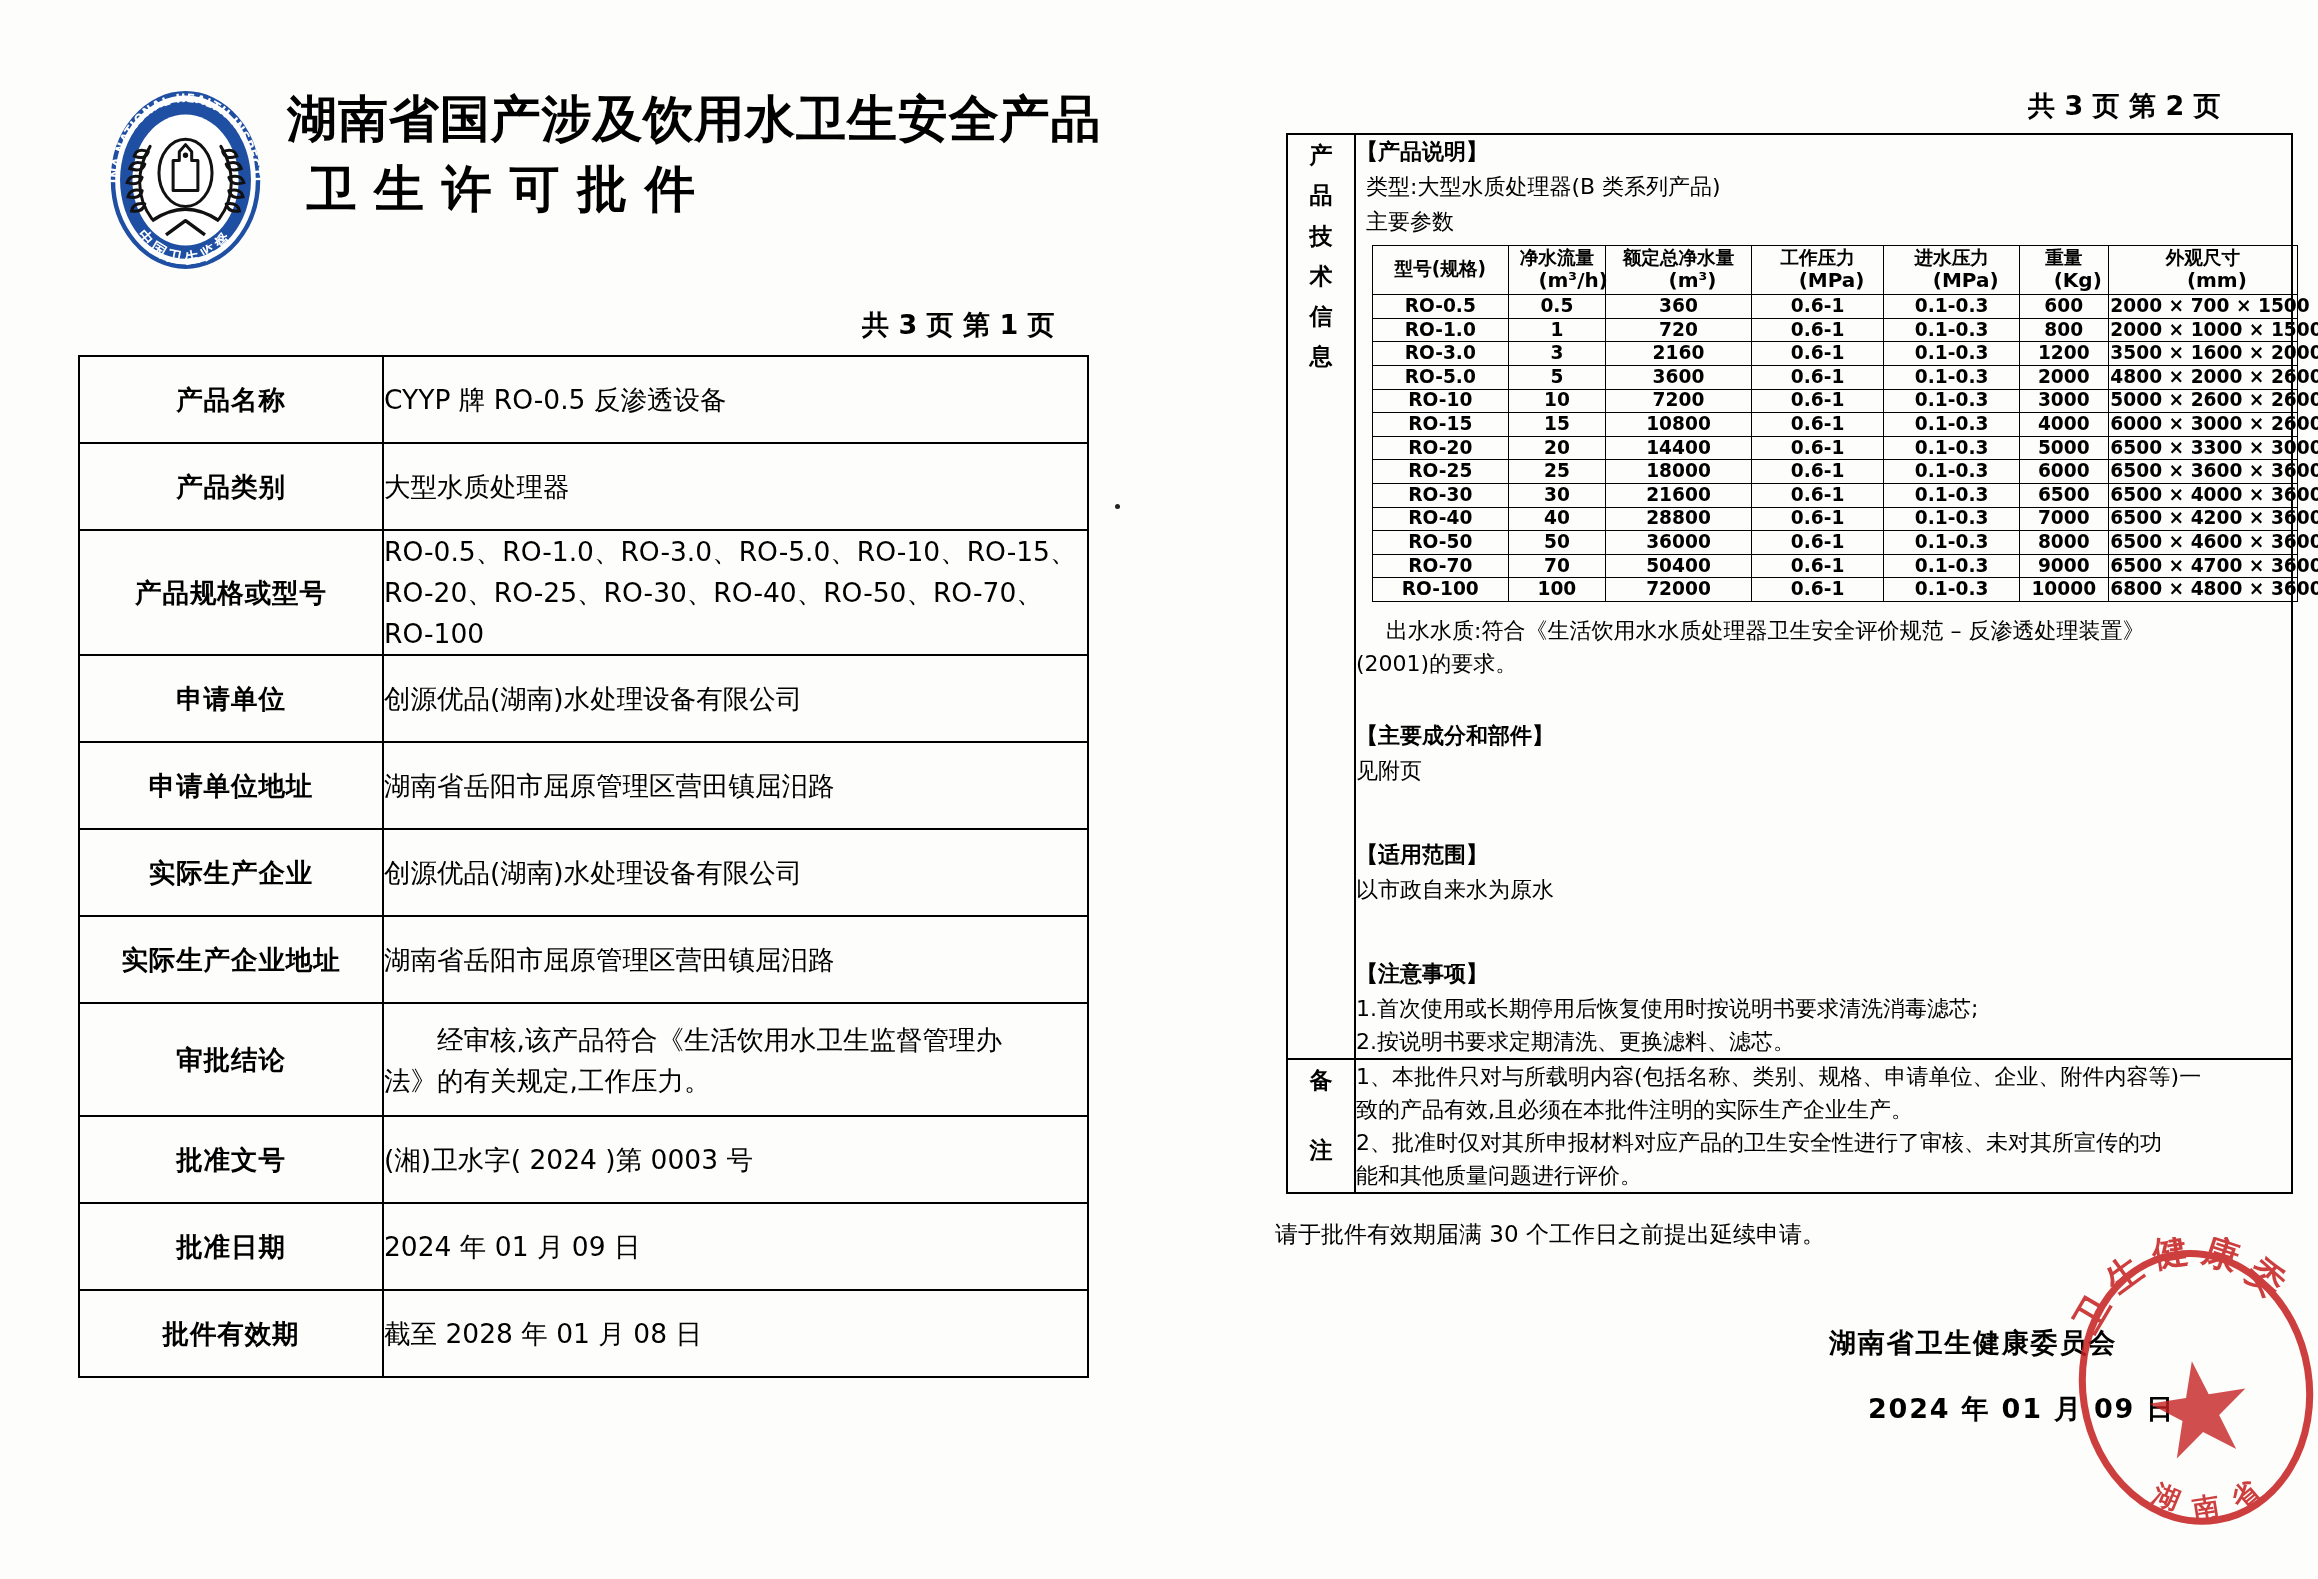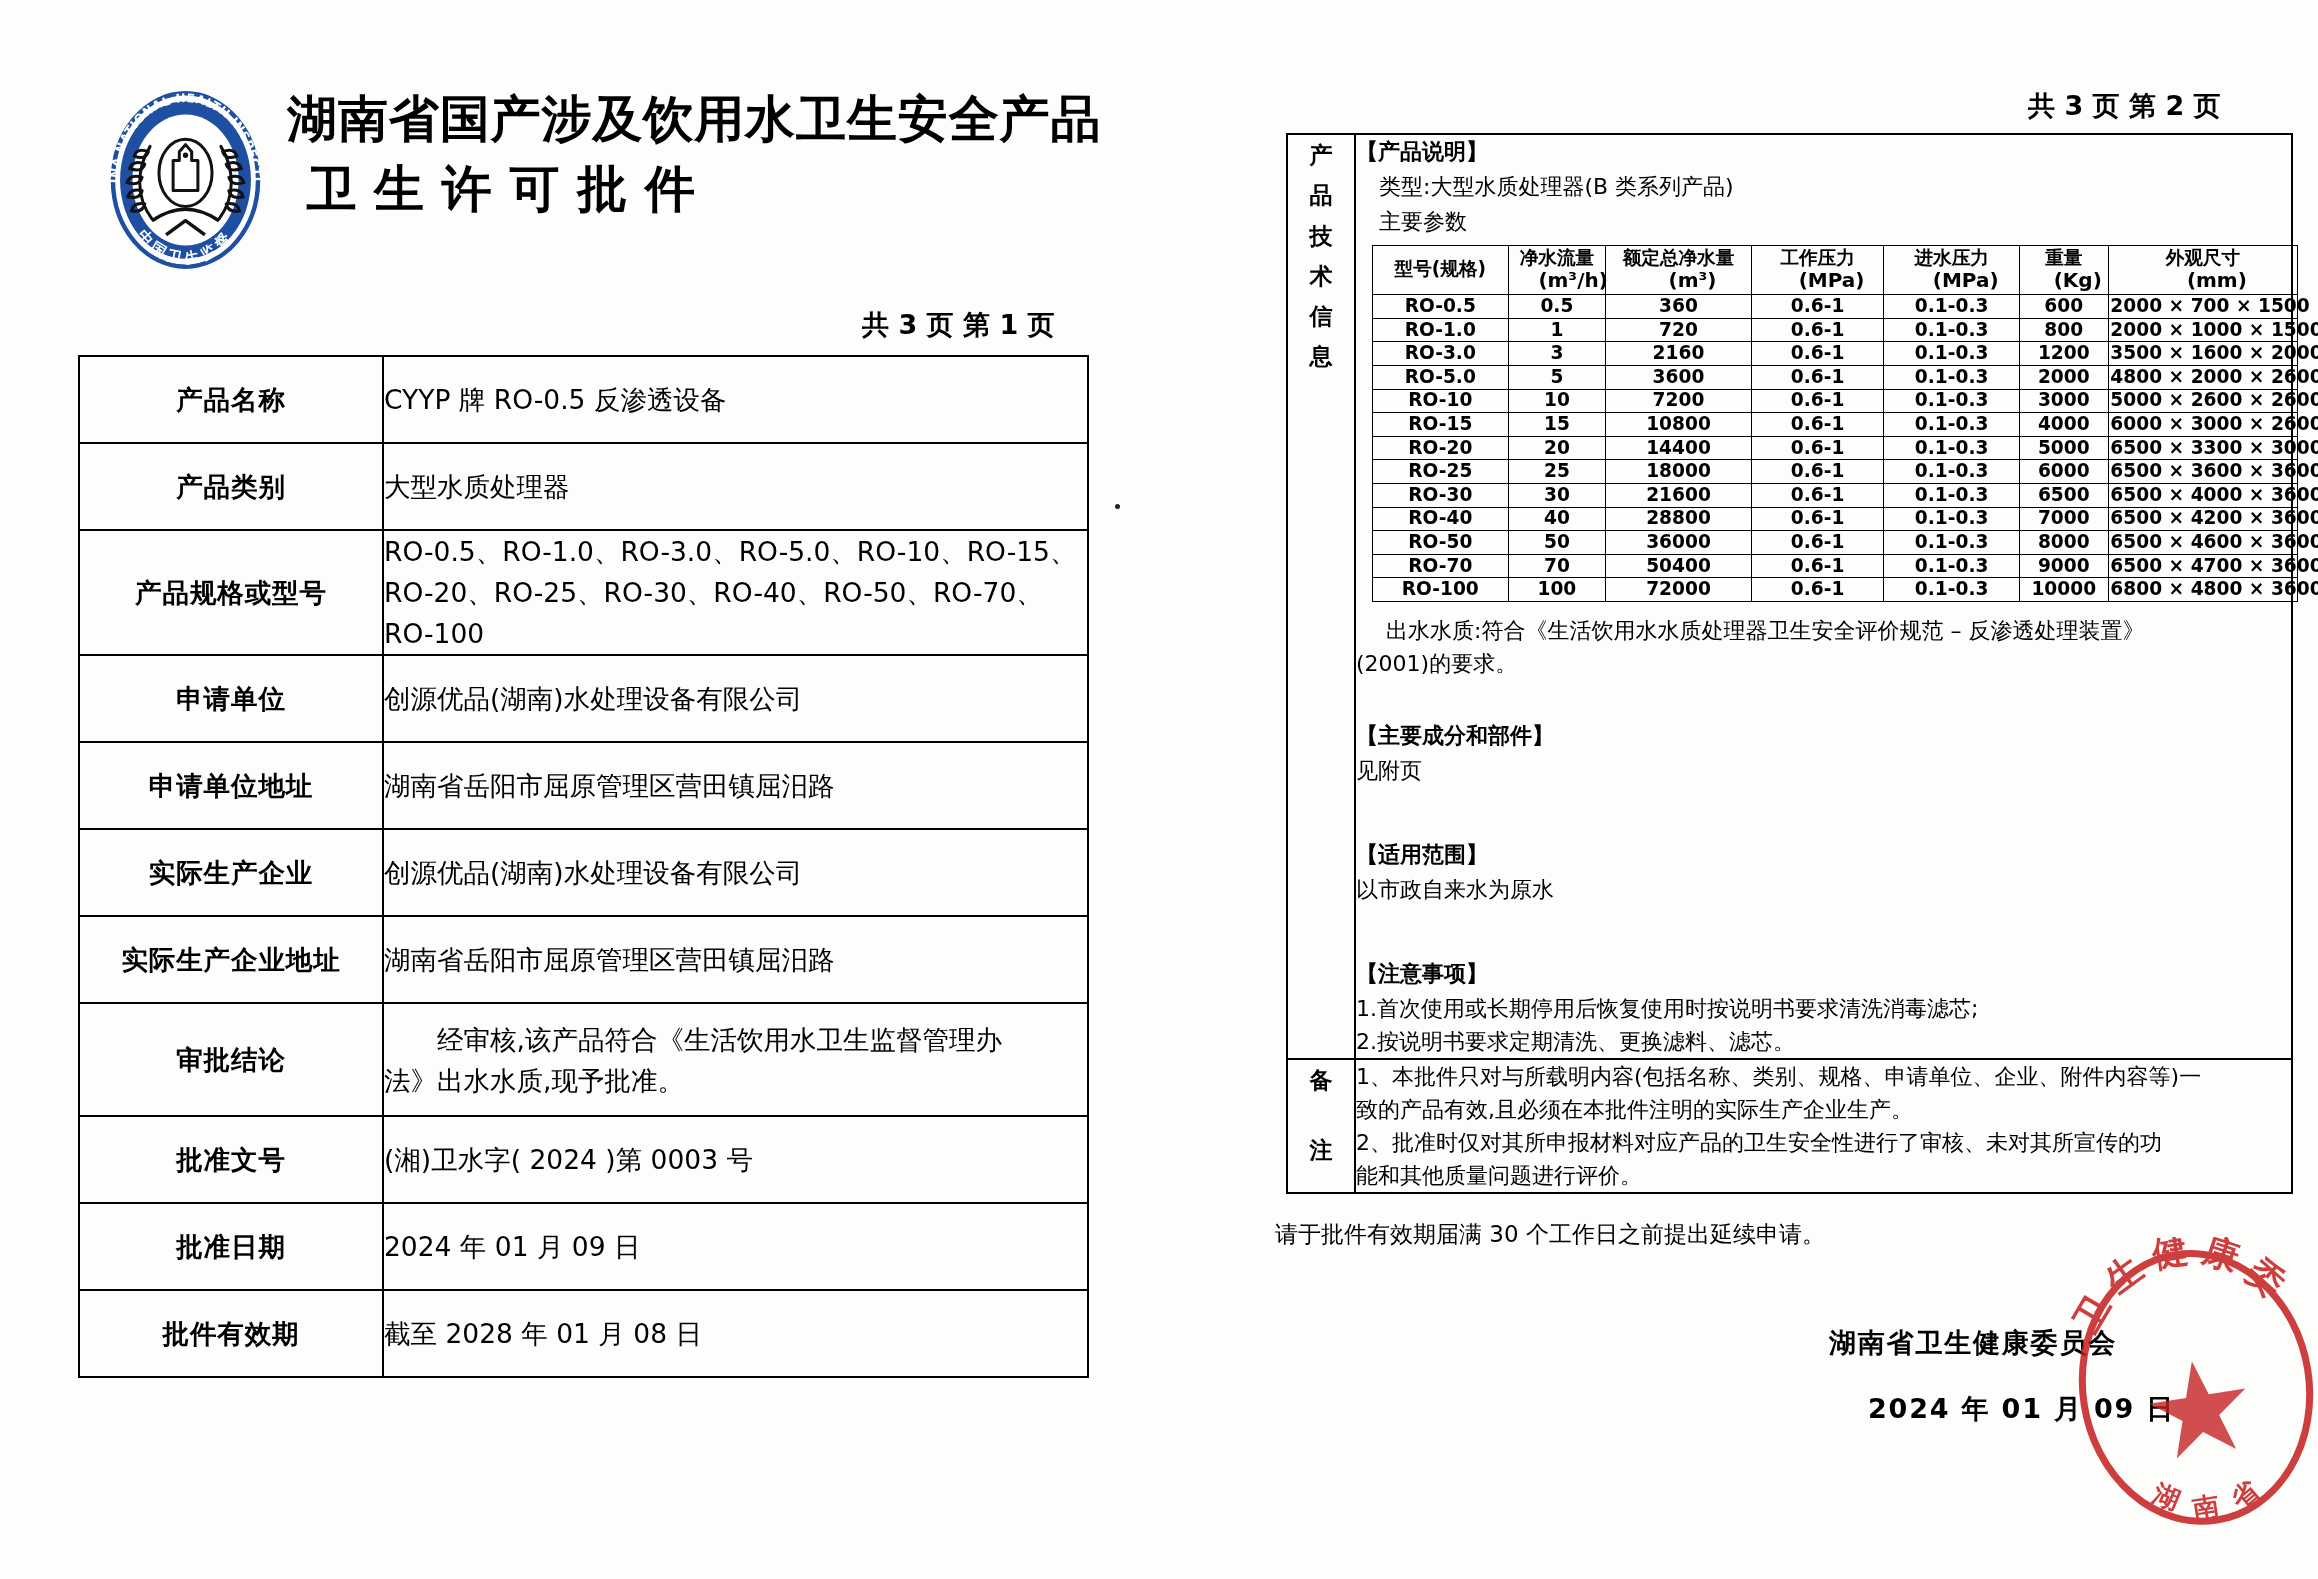--- a/index.html
+++ b/index.html
@@ -180,21 +180,21 @@
     line-height: 1.5;
   }
 
   .sec-head {
     font-weight: 700;
     font-size: 22px;
     margin: 0 0 1.8px 0;
   }
   .sec-sub {
     margin: 0 0 1.8px 0;
-    padding-left: 23px;
+    padding-left: 10px;
     font-size: 22px;
   }
   .plain-line { margin: 0; font-size: 22px; }
   .indent-line { margin: 0; text-indent: 30px; font-size: 22px; }
   .gap-sm { height: 12.4px; }
   .gap-md { height: 39px; }
   .gap-lg { height: 51px; }
 
   
   table.spec-table {
@@ -363,21 +363,21 @@
           <td class="val">创源优品(湖南)水处理设备有限公司</td>
         </tr>
         <tr class="row-h1">
           <td class="lbl">实际生产企业地址</td>
           <td class="val">湖南省岳阳市屈原管理区营田镇屈汨路</td>
         </tr>
         <tr class="row-h2">
           <td class="lbl">审批结论</td>
           <td class="val">
             <div class="conclusion-line1">经审核,该产品符合《生活饮用水卫生监督管理办</div>
-            <div>法》出水水质,现予批准。</div>
+            <div>法》的有关规定,工作压力。</div>
           </td>
         </tr>
         <tr class="row-h1">
           <td class="lbl">批准文号</td>
           <td class="val">(湘)卫水字(   2024   )第   0003  号</td>
         </tr>
         <tr class="row-h1">
           <td class="lbl">批准日期</td>
           <td class="val">2024 年 01 月 09 日</td>
         </tr>

